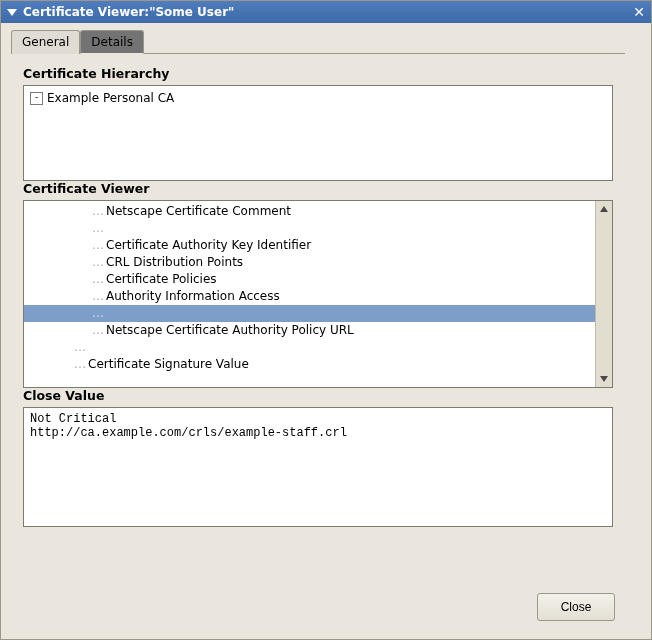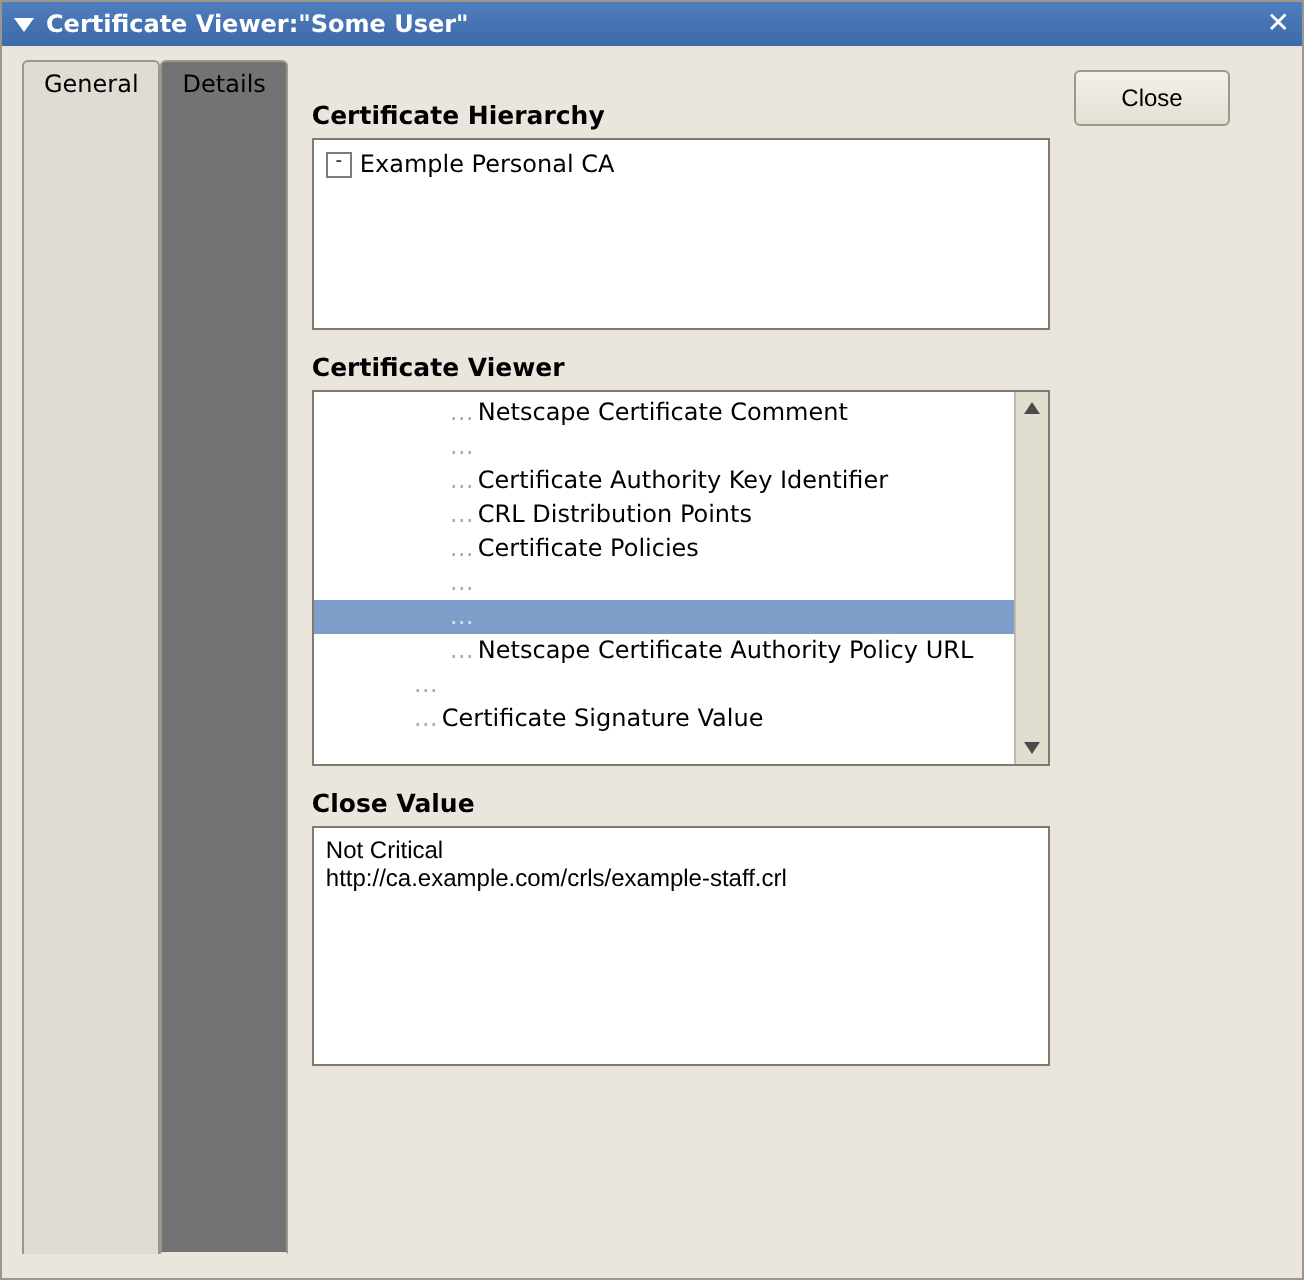--- a/index.html
+++ b/index.html
@@ -1,42 +1,42 @@
 <!DOCTYPE html>
 <html><head>
 <meta charset="utf-8">
 <style>
   html,body{margin:0;padding:0;height:100%;font-family:"DejaVu Sans","Bitstream Vera Sans",Verdana,Arial,sans-serif;font-size:12px;color:#000;background:#fff}
   .window{width:652px;height:640px;box-sizing:border-box;background:#eae6de;border:1px solid #9b9789;display:flex;flex-direction:column}
   .titlebar{height:22px;background:linear-gradient(#4f7dbd,#3d6aa9);display:flex;align-items:center;padding:0 6px;font-weight:bold;color:#fff;font-size:12px}
   .titlebar .tri{width:0;height:0;border-left:5px solid transparent;border-right:5px solid transparent;border-top:7px solid #fff;margin-right:6px}
   .titlebar .title{flex:1}
   .titlebar .close-x{font-size:14px;font-weight:bold;cursor:pointer;line-height:1}
-  .client{flex:1;padding:6px 26px 10px 10px;display:flex;flex-direction:row;box-sizing:border-box}
+  .client{flex:1;padding:6px 26px 10px 10px;display:flex;flex-direction:column;box-sizing:border-box}
   .tabs{display:flex;border-bottom:1px solid #9b9789;margin-bottom:2px}
   .tab{padding:4px 10px;border:1px solid #9b9789;border-bottom:none;background:#e0dcd3;margin-right:0;border-radius:3px 3px 0 0;cursor:pointer;position:relative;top:1px;font-size:12px}
   .tab.active{background:#737373;border-bottom:1px solid #eae6de}
   .pane{flex:1;display:flex;flex-direction:column;padding:10px 12px 6px 12px}
-  .section-label{font-weight:bold;font-size:12.5px;margin:11px 0 4px 0}
+  .section-label{font-weight:bold;font-size:12.5px;margin:0 0 4px 0}
   .hierarchy-box{background:#fff;border:1px solid #7d7a6f;height:96px;padding:4px 6px;overflow:auto;box-sizing:border-box}
   .h-row{display:flex;align-items:center;line-height:17px;font-size:12px}
   .h-row .exp{width:11px;height:11px;border:1px solid #7a7a7a;font-size:9px;line-height:9px;text-align:center;margin-right:4px;background:#fff}
   .h-row .indent{width:22px}
   .fields-box{background:#fff;border:1px solid #7d7a6f;height:188px;display:flex;box-sizing:border-box;overflow:hidden}
   .fields-list{flex:1;overflow:hidden;padding-top:2px}
   .f-row{display:flex;align-items:center;height:17px;line-height:17px;font-size:12px;cursor:pointer;white-space:nowrap}
   .f-row.selected{background:#7d9ec9;color:#fff}
   .f-row .pad{display:inline-block}
   .f-row .dots{color:#b0ada3;letter-spacing:0}
   .scrollbar{width:16px;background:#e2decf;border-left:1px solid #bfbaac;position:relative}
   .scroll-up,.scroll-down{height:16px;display:flex;align-items:center;justify-content:center;background:#e2decf}
   .scroll-up{position:absolute;top:0;left:0;right:0}
   .scroll-down{position:absolute;bottom:0;left:0;right:0}
-  .value-box{background:#fff;border:1px solid #7d7a6f;height:120px;padding:4px 6px;font-family:Liberation Sans, sans-serif;font-size:12px;white-space:pre;box-sizing:border-box;overflow:auto}
-  .button-row{display:flex;padding:6px 10px 8px 0}
+  .value-box{background:#fff;border:1px solid #7d7a6f;height:120px;padding:4px 6px;font-family:Liberation Mono, monospace;font-size:12px;white-space:pre;box-sizing:border-box;overflow:auto}
+  .button-row{display:flex;justify-content:flex-end;padding:6px 10px 8px 0}
   .btn{min-width:78px;height:28px;border:1px solid #9b9789;background:linear-gradient(#f4f1ea,#e3dfd5);border-radius:3px;font-size:12px;cursor:pointer}
   .arrow-up{width:0;height:0;border-left:4px solid transparent;border-right:4px solid transparent;border-bottom:6px solid #4a4a4a}
   .arrow-down{width:0;height:0;border-left:4px solid transparent;border-right:4px solid transparent;border-top:6px solid #4a4a4a}
 </style>
 </head>
 <body>
 
 <div class="window">
   <div class="titlebar">
     <div class="tri"></div>
@@ -80,20 +80,21 @@
               <span>CRL Distribution Points</span>
             </div>
             <div class="f-row">
               <span class="pad" style="width: 68px;"></span>
               <span class="dots" style="margin-right: 2px; color: rgb(176, 173, 163);">…</span>
               <span>Certificate Policies</span>
             </div>
             <div class="f-row">
               <span class="pad" style="width: 68px;"></span>
               <span class="dots" style="margin-right: 2px; color: rgb(176, 173, 163);">…</span>
+              <span>Authority Information Access</span>
             </div>
             <div class="f-row selected">
               <span class="pad" style="width: 68px;"></span>
               <span class="dots" style="margin-right: 2px; color: rgb(214, 225, 240);">…</span>
             </div>
             <div class="f-row">
               <span class="pad" style="width: 68px;"></span>
               <span class="dots" style="margin-right: 2px; color: rgb(176, 173, 163);">…</span>
               <span>Netscape Certificate Authority Policy URL</span>
             </div>

